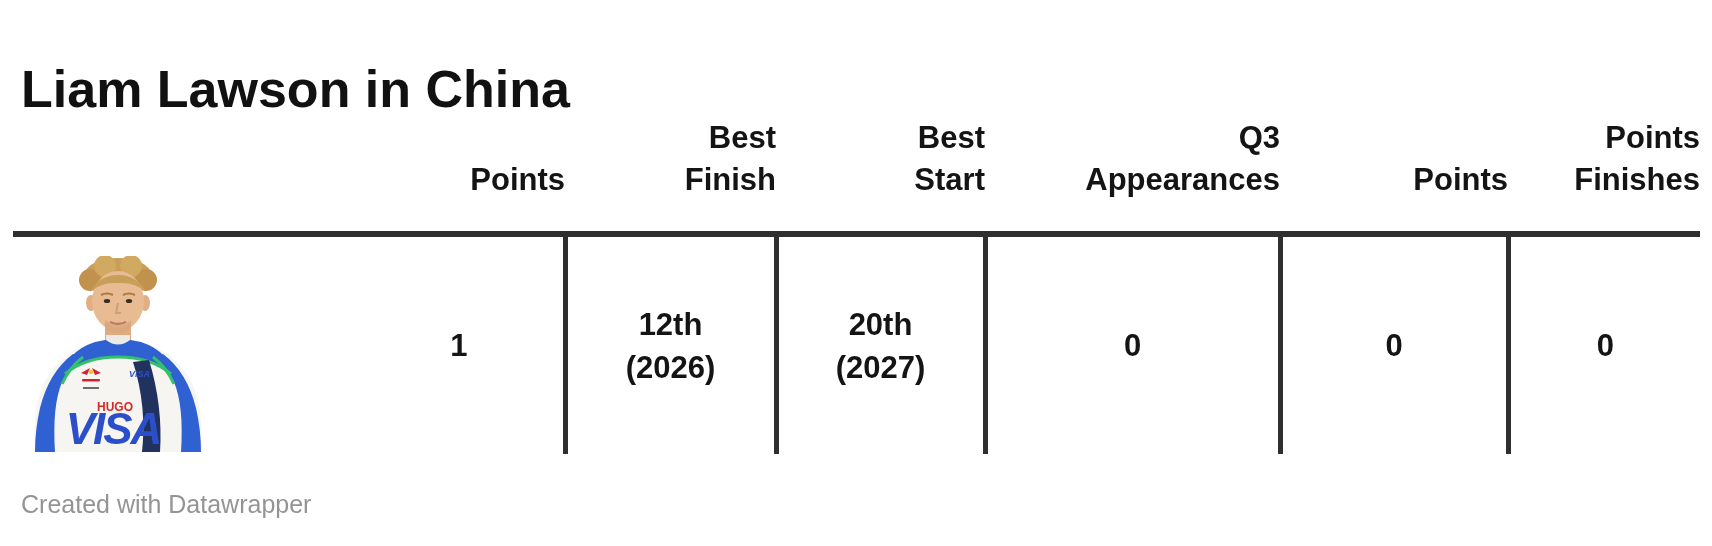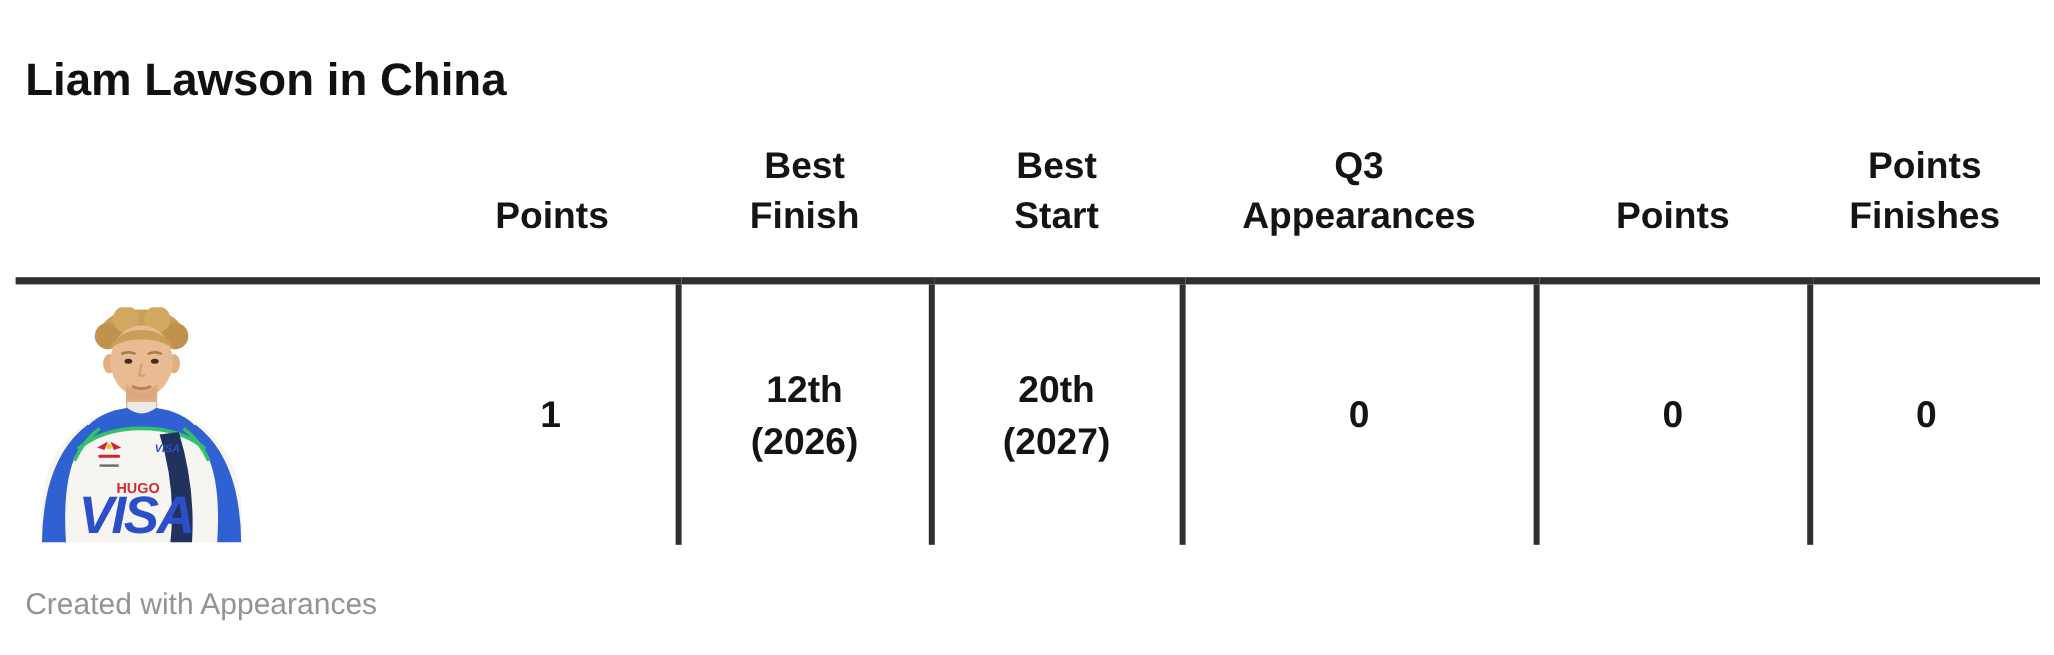--- a/index.html
+++ b/index.html
@@ -11,39 +11,39 @@
   body {
     position: relative;
     width: 1712px;
     height: 546px;
     overflow: hidden;
     color: #141414;
   }
   .chart-title {
     position: absolute;
     left: 21px;
-    top: 20px;
-    font-size: 38px;
+    top: 32px;
+    font-size: 52px;
     line-height: 44px;
     font-weight: 700;
     color: #111111;
     letter-spacing: 0;
   }
   table.stats {
     position: absolute;
     left: 13px;
     top: 117px;
     border-collapse: collapse;
     table-layout: fixed;
     width: 1687px;
   }
   thead tr { height: 114px; }
   thead th {
     vertical-align: bottom;
-    text-align: center;
+    text-align: right;
     padding: 0 0 30px 0;
     font-size: 31px;
     line-height: 42px;
     font-weight: 700;
     color: #141414;
     white-space: pre-line;
     border-bottom: 6px solid #2f2f2f;
   }
   tbody tr { height: 220px; }
   tbody td {
@@ -163,13 +163,13 @@
 (2026)</td>
       <td class="divided">20th
 (2027)</td>
       <td class="divided">0</td>
       <td class="divided">0</td>
       <td class="divided">0</td>
     </tr>
   </tbody>
 </table>
 
-<a class="credit" href="#">Created with Appearances</a>
+<a class="credit" href="#">Created with Datawrapper</a>
 
 </body></html>

